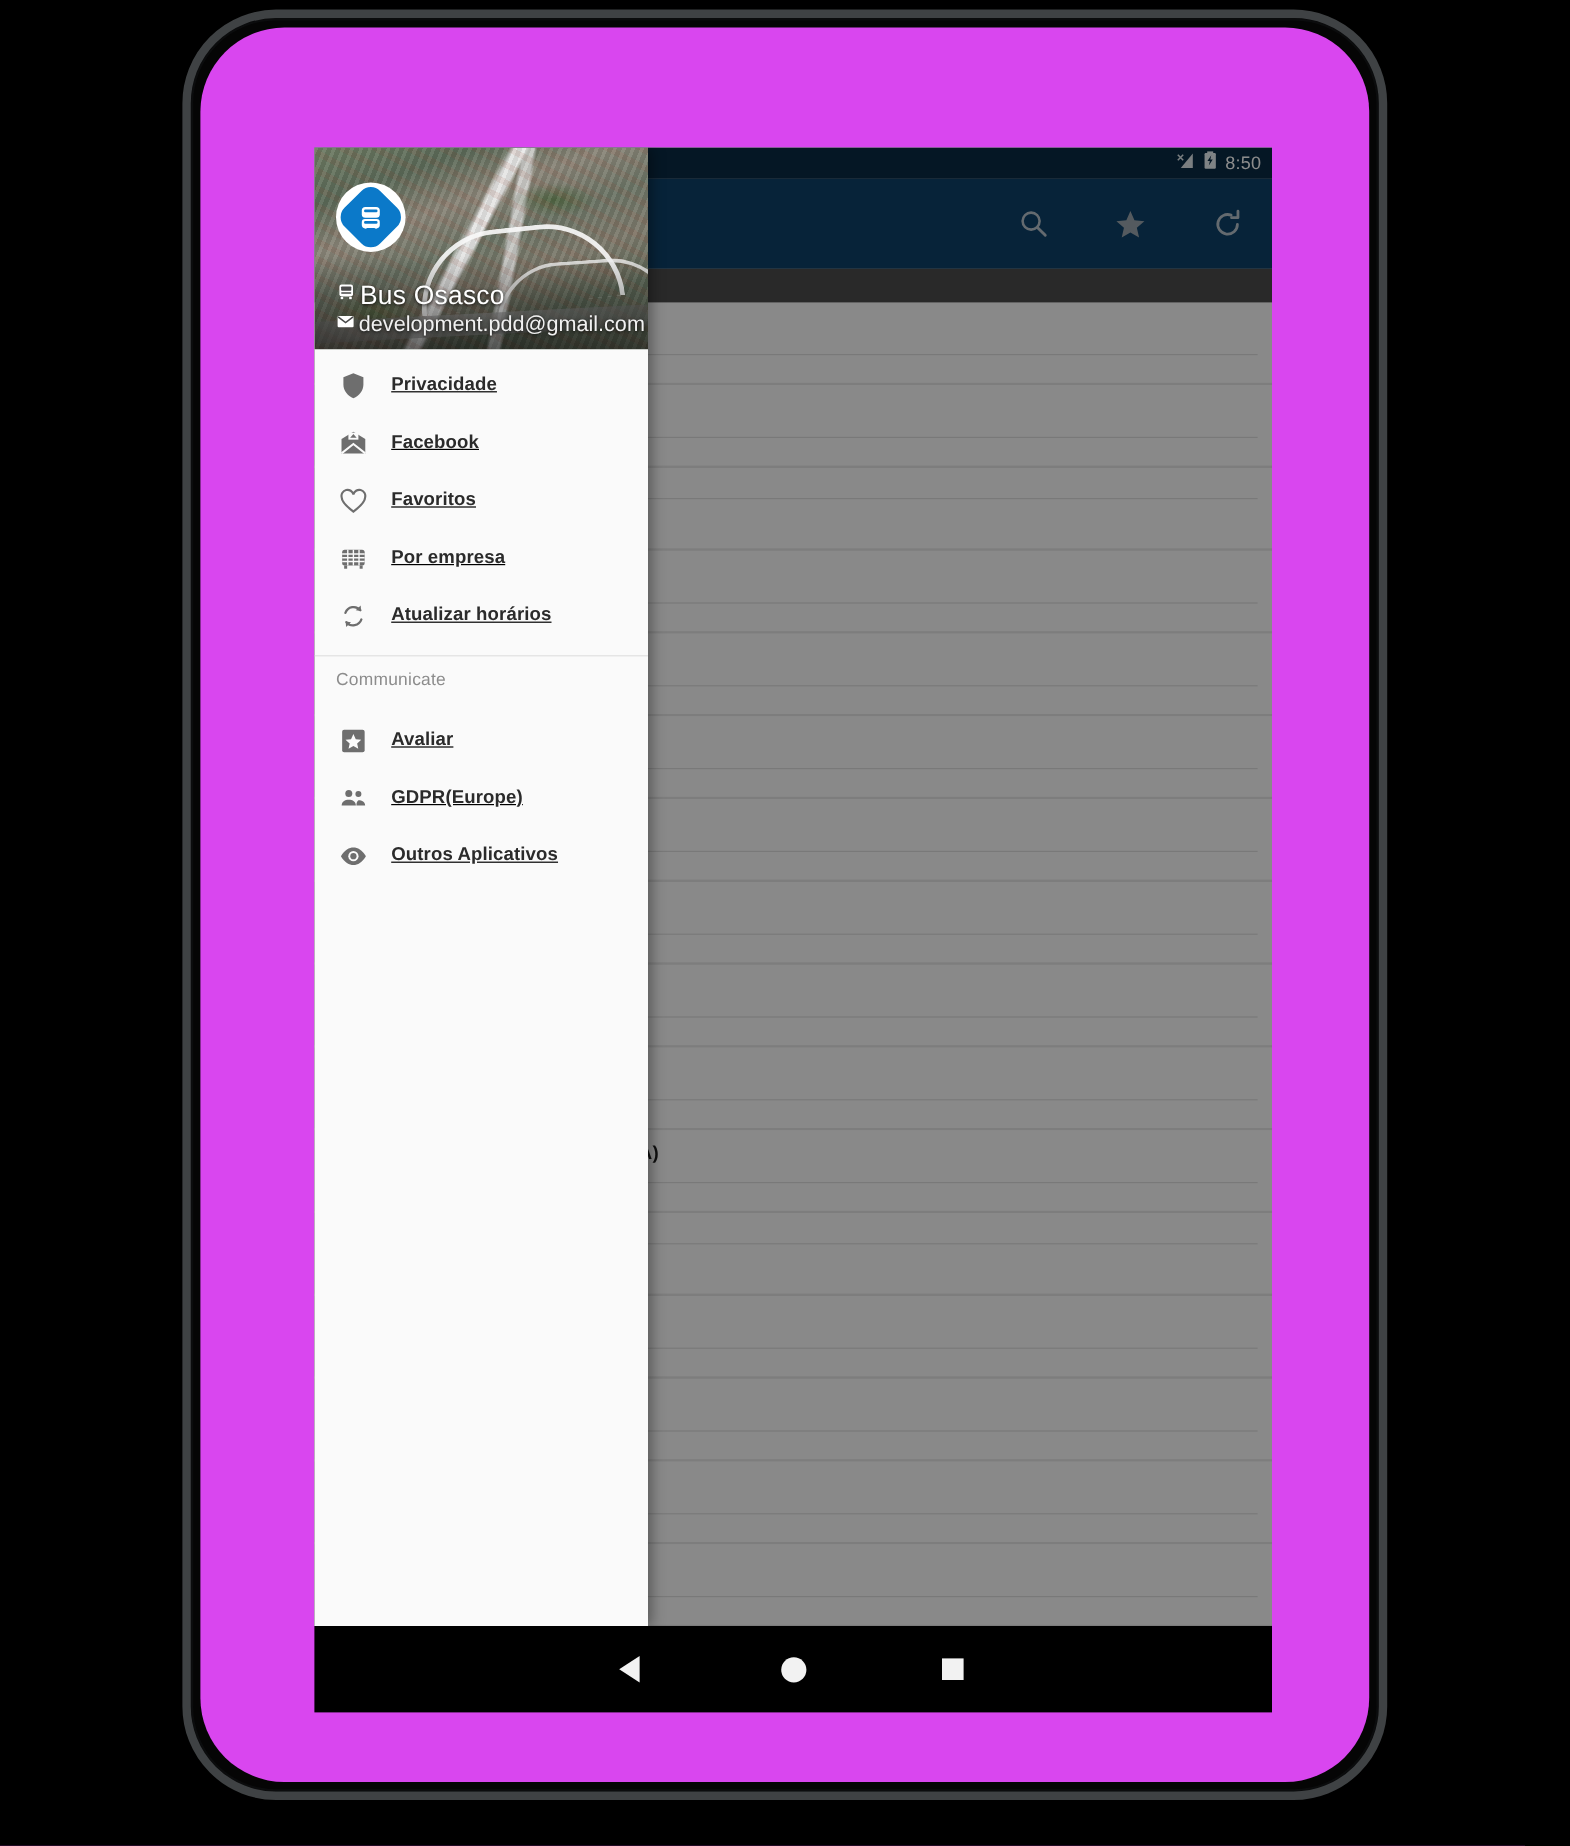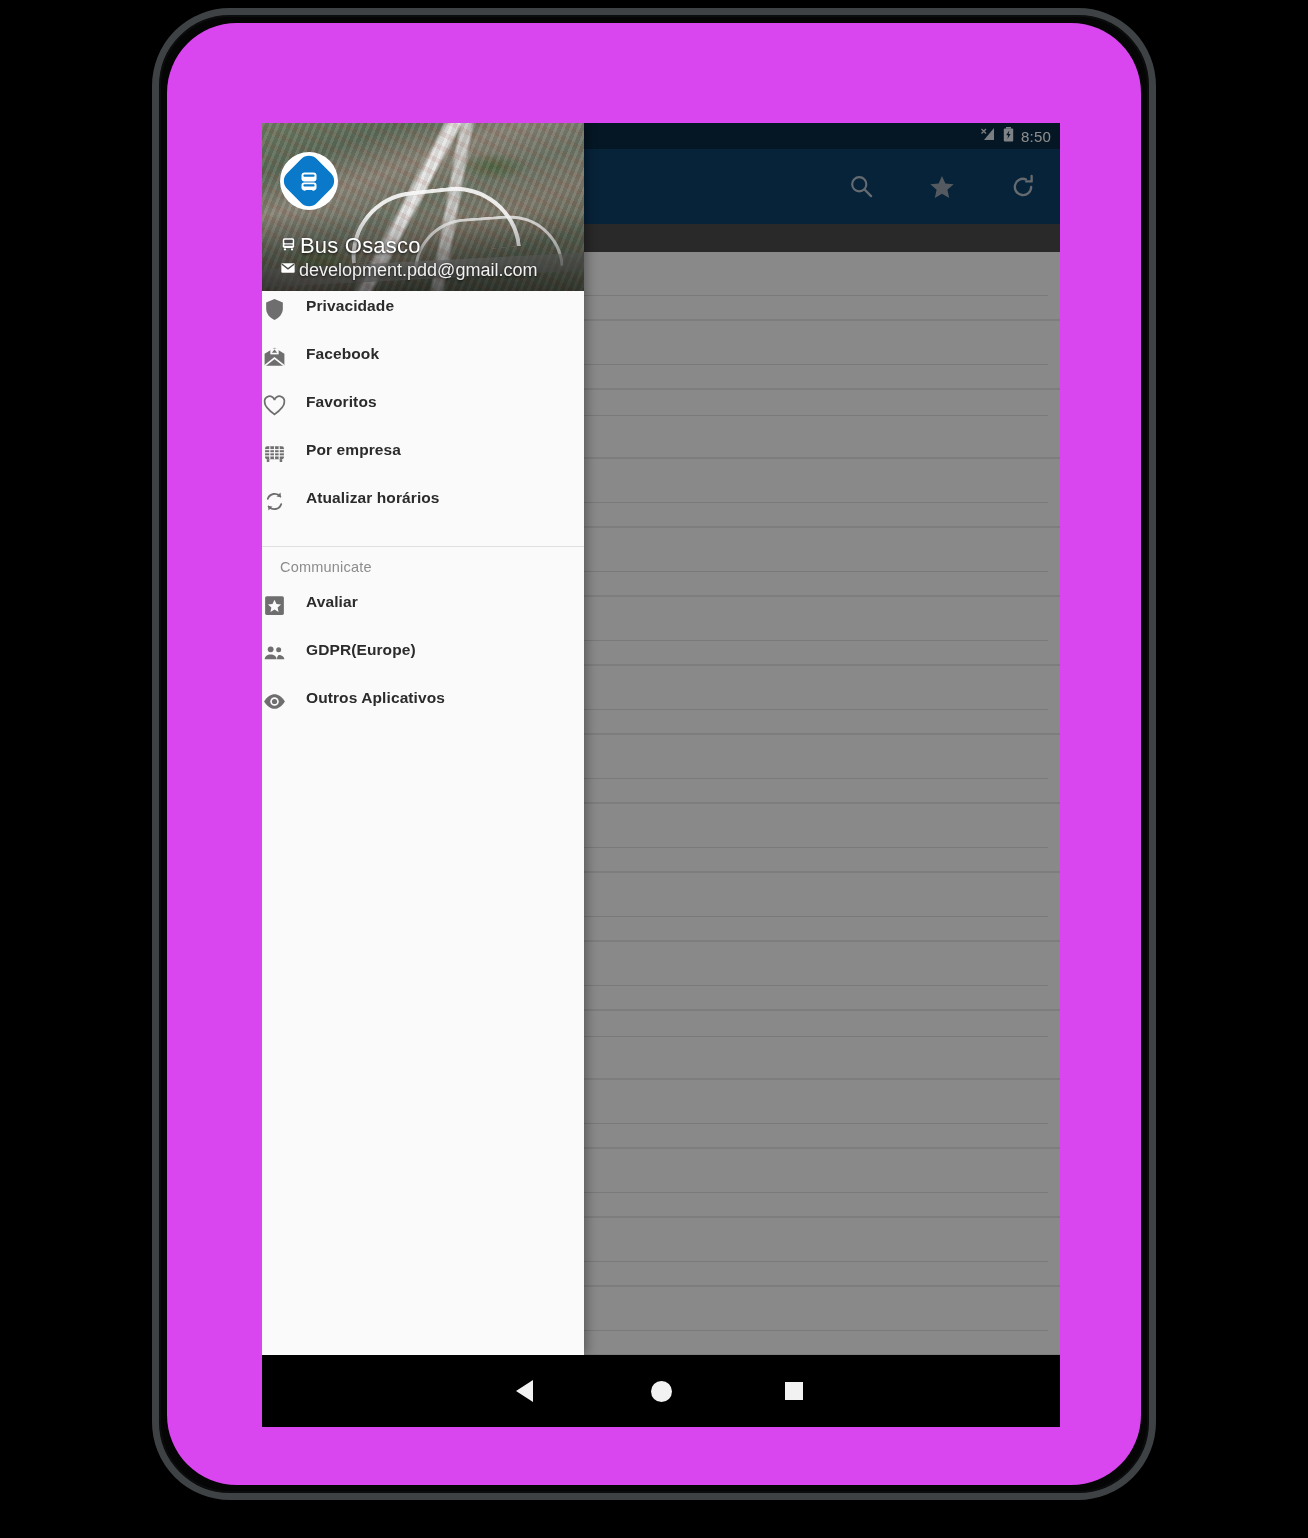--- a/index.html
+++ b/index.html
@@ -97,21 +97,21 @@
   
   #scrim {
     position: absolute; inset: 0;
     background: rgba(0,0,0,.45);
     pointer-events: none;
   }
 
   
   #drawer {
     position: absolute; left: 0; top: 0;
-    width: 322px; height: 100%;
+    width: 278px; height: 100%;
     background: #fafafa;
     box-shadow: 3px 0 10px rgba(0,0,0,.35);
     overflow: hidden;
   }
 
   #drawer-header {
     position: relative;
     height: 168px;
     overflow: hidden;
     background: #4a5a4c;
@@ -188,23 +188,25 @@
     text-shadow: 0 1px 3px rgba(0,0,0,.85);
   }
   #profile-email {
     color: #f1f1f1; font-size: 18px;
     text-shadow: 0 1px 3px rgba(0,0,0,.85);
     margin-top: 1px;
   }
 
   .menu-list { padding-top: 6px; }
   .menu-item {
-    display: flex; align-items: flex-start;
+    display: flex; align-items: center;
     height: 48px;
+    padding-left: 20px;
     cursor: pointer;
+    text-decoration: underline;
   }
   .menu-icon {
     width: 38px; min-width: 38px;
     display: flex; align-items: center; justify-content: flex-start;
   }
   .menu-label {
     font-size: 15.5px; color: #2b2b2b;
     font-weight: bold; letter-spacing: .1px;
     margin-left: 6px;
   }

